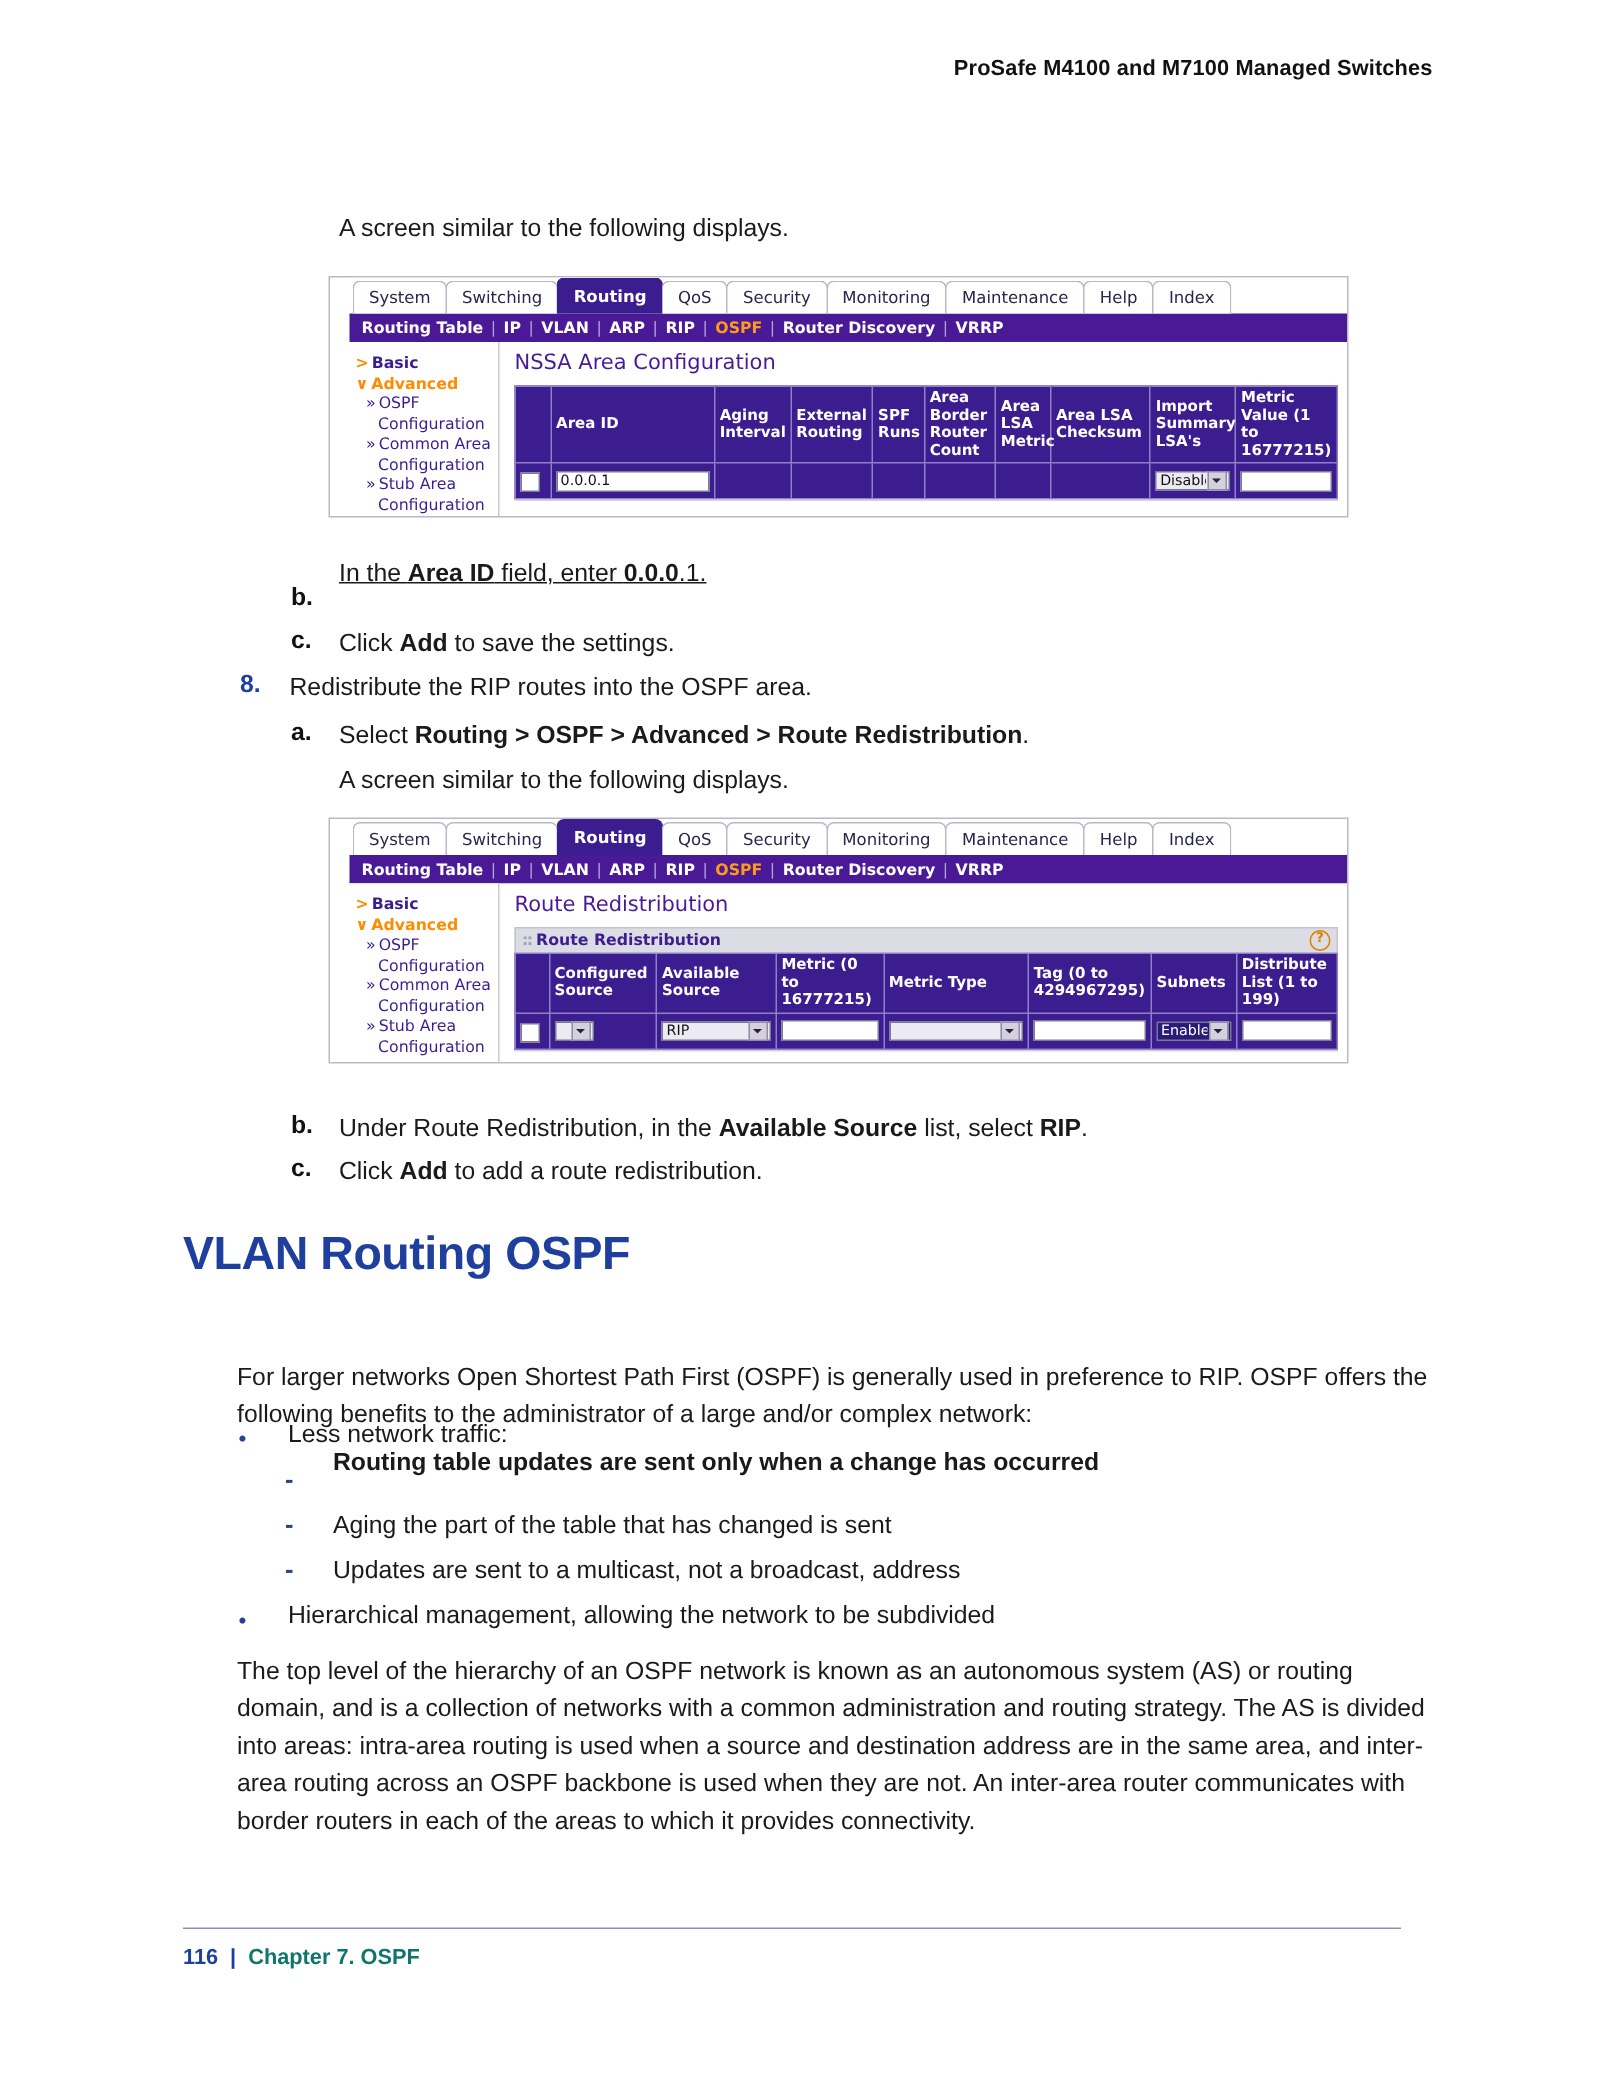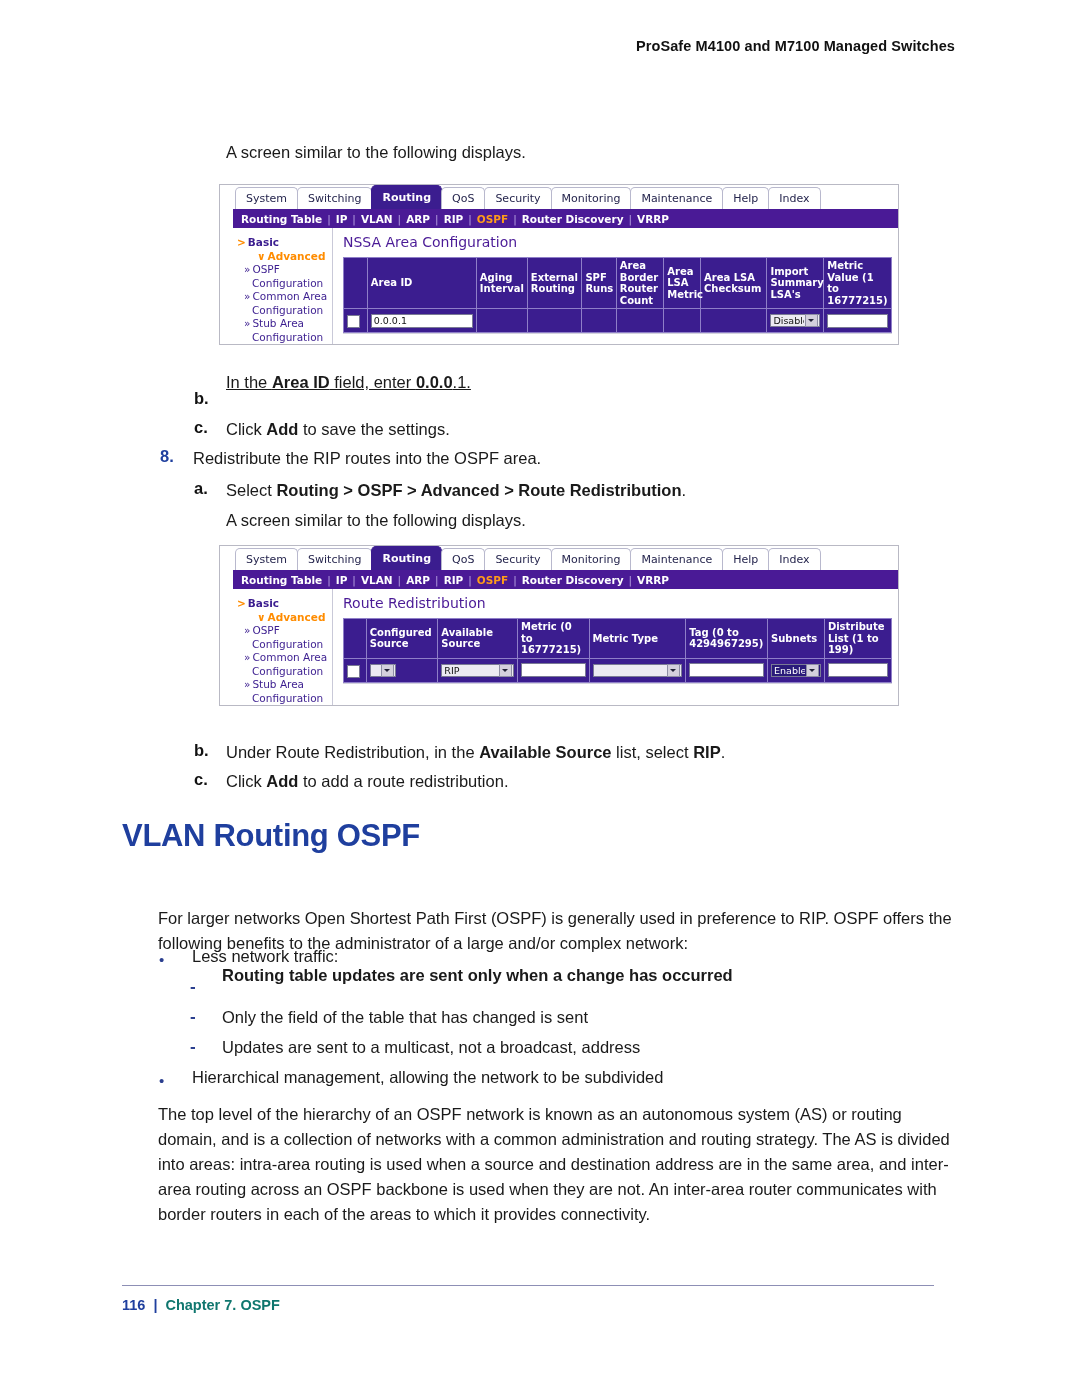--- a/index.html
+++ b/index.html
@@ -158,21 +158,21 @@
     width: 100px;
     flex: 0 0 100px;
     background: #ffffff;
     border-right: 1px solid #c9c9d8;
     padding: 8px 0 0 4px;
     box-sizing: border-box;
     font-size: 10.5px;
     line-height: 13.5px;
   }
   .ss-side .lvl1 { font-weight: bold; color: #3b1d8f; white-space: nowrap; }
-  .ss-side .lvl1.adv { color: #ff8c00; margin-left: 20px; }
+  .ss-side .lvl1.adv { color: #ff8c00; }
   .ss-side .caret { color: #ff8c00; font-weight: bold; padding-right: 2px; }
   .ss-side .lvl2 { color: #3b1d8f; padding-left: 7px; white-space: nowrap; }
   .ss-side .lvl2 .arrow { color: #3b1d8f; padding-right: 2px; }
   .ss-side .lvl2b { color: #3b1d8f; padding-left: 15px; white-space: nowrap; }
 
   .ss-main { flex: 1 1 auto; padding: 6px 6px 0 10px; box-sizing: border-box; min-width: 0; }
   .ss-title {
     font-size: 14px;
     color: #4a1a96;
     margin-bottom: 7px;
@@ -449,20 +449,24 @@
       <div class="lvl1 adv"><span class="caret">∨</span><span>Advanced</span></div>
       <div class="lvl2"><span class="arrow">»</span><span>OSPF</span></div>
       <div class="lvl2b">Configuration</div>
       <div class="lvl2"><span class="arrow">»</span><span>Common Area</span></div>
       <div class="lvl2b">Configuration</div>
       <div class="lvl2"><span class="arrow">»</span><span>Stub Area</span></div>
       <div class="lvl2b">Configuration</div>
     </div>
     <div class="ss-main">
       <div class="ss-title">Route Redistribution</div>
+      <div class="ss-panel-head">
+        <span class="grip">::</span><span>Route Redistribution</span>
+        <span class="ss-help">?</span>
+      </div>
       <table class="ss-table">
         <colgroup>
           <col style="width:20px">
             <col style="width:63px">
             <col style="width:70px">
             <col style="width:63px">
           <col style="width:85px">
             <col style="width:72px">
             <col style="width:50px">
             <col style="width:59px">
@@ -535,21 +539,21 @@
 
 <div class="para" style="left:158px; top:906px; width:795px; line-height:25px;">For larger networks Open Shortest Path First (OSPF) is generally used in preference to RIP. OSPF offers the following benefits to the administrator of a large and/or complex network:</div>
 
 <div class="bullet-dot" style="left:159px; top:952px;">•</div>
 <div class="para" style="left:192px; top:945px;">Less network traffic:</div>
 
 <div class="dash" style="left:190px; top:978px;">-</div>
 <div class="para" style="left:222px; top:964px;font-weight:bold;">Routing table updates are sent only when a change has occurred</div>
 
 <div class="dash" style="left:190px; top:1008px;">-</div>
-<div class="para" style="left:222px; top:1006px;">Only the field of the table that has changed is sent</div>
+<div class="para" style="left:222px; top:1006px;">Aging the part of the table that has changed is sent</div>
 
 <div class="dash" style="left:190px; top:1038px;">-</div>
 <div class="para" style="left:222px; top:1036px;">Updates are sent to a multicast, not a broadcast, address</div>
 
 <div class="bullet-dot" style="left:159px; top:1073px;">•</div>
 <div class="para" style="left:192px; top:1066px;">Hierarchical management, allowing the network to be subdivided</div>
 
 <div class="para" style="left:158px; top:1102px; width:797px; line-height:25px;">The top level of the hierarchy of an OSPF network is known as an autonomous system (AS) or routing domain, and is a collection of networks with a common administration and routing strategy. The AS is divided into areas: intra-area routing is used when a source and destination address are in the same area, and inter-area routing across an OSPF backbone is used when they are not. An inter-area router communicates with border routers in each of the areas to which it provides connectivity.</div>
 
 <div class="footer-rule"></div>

